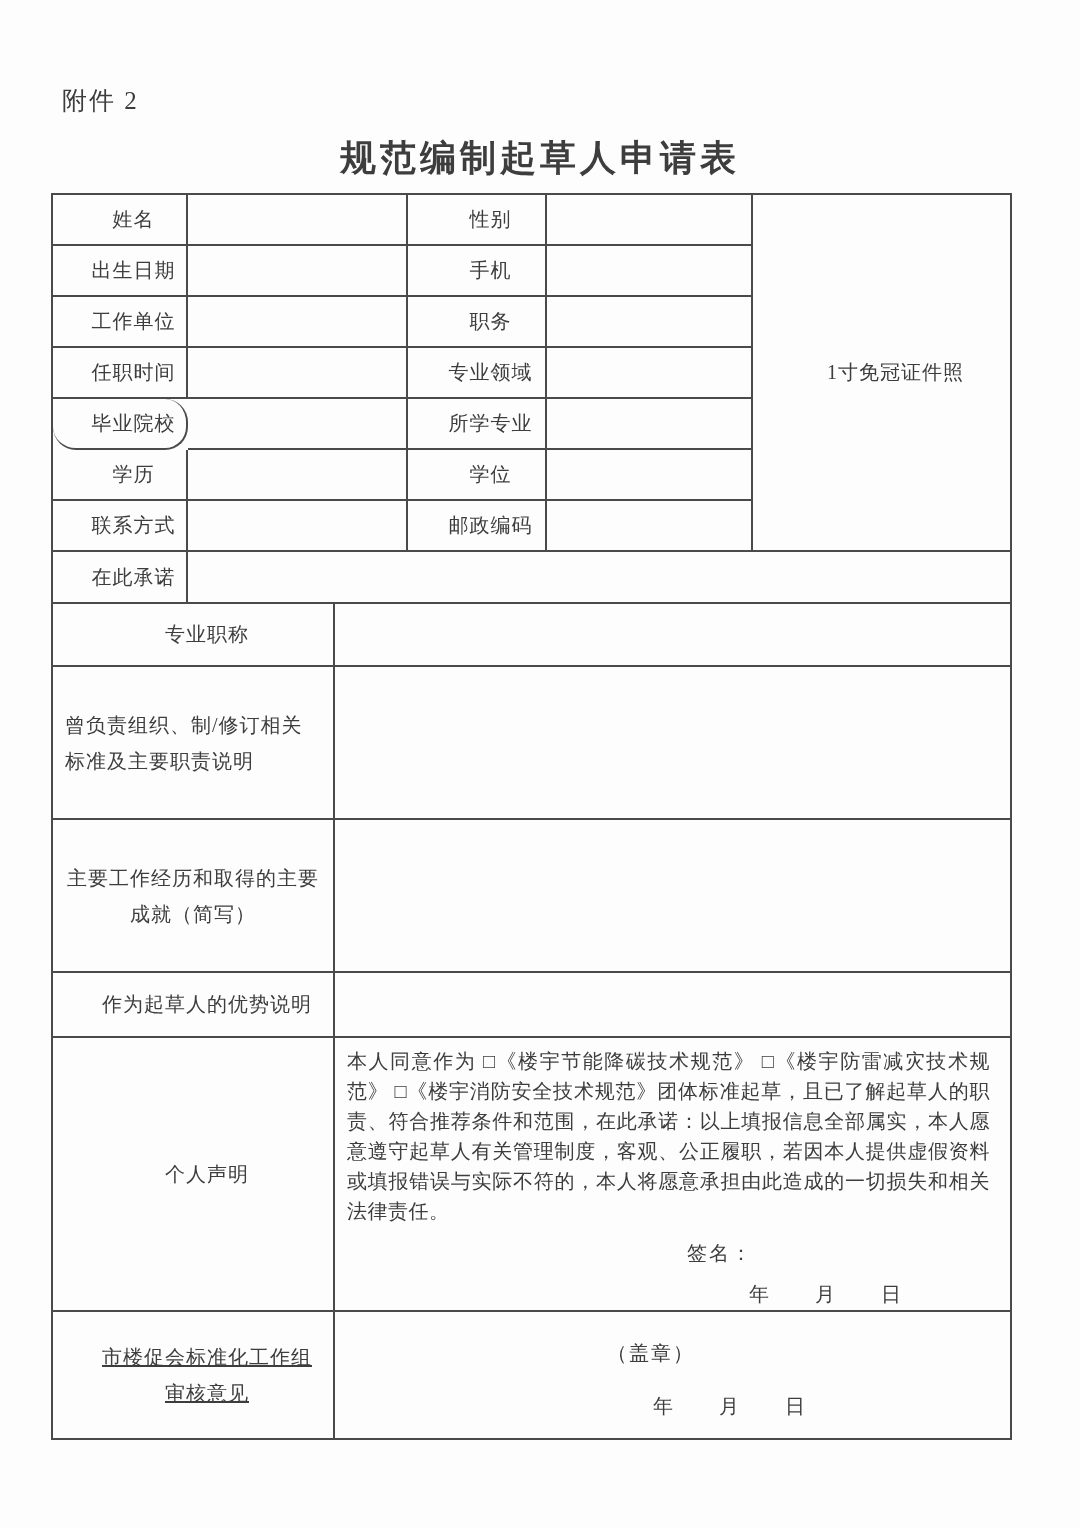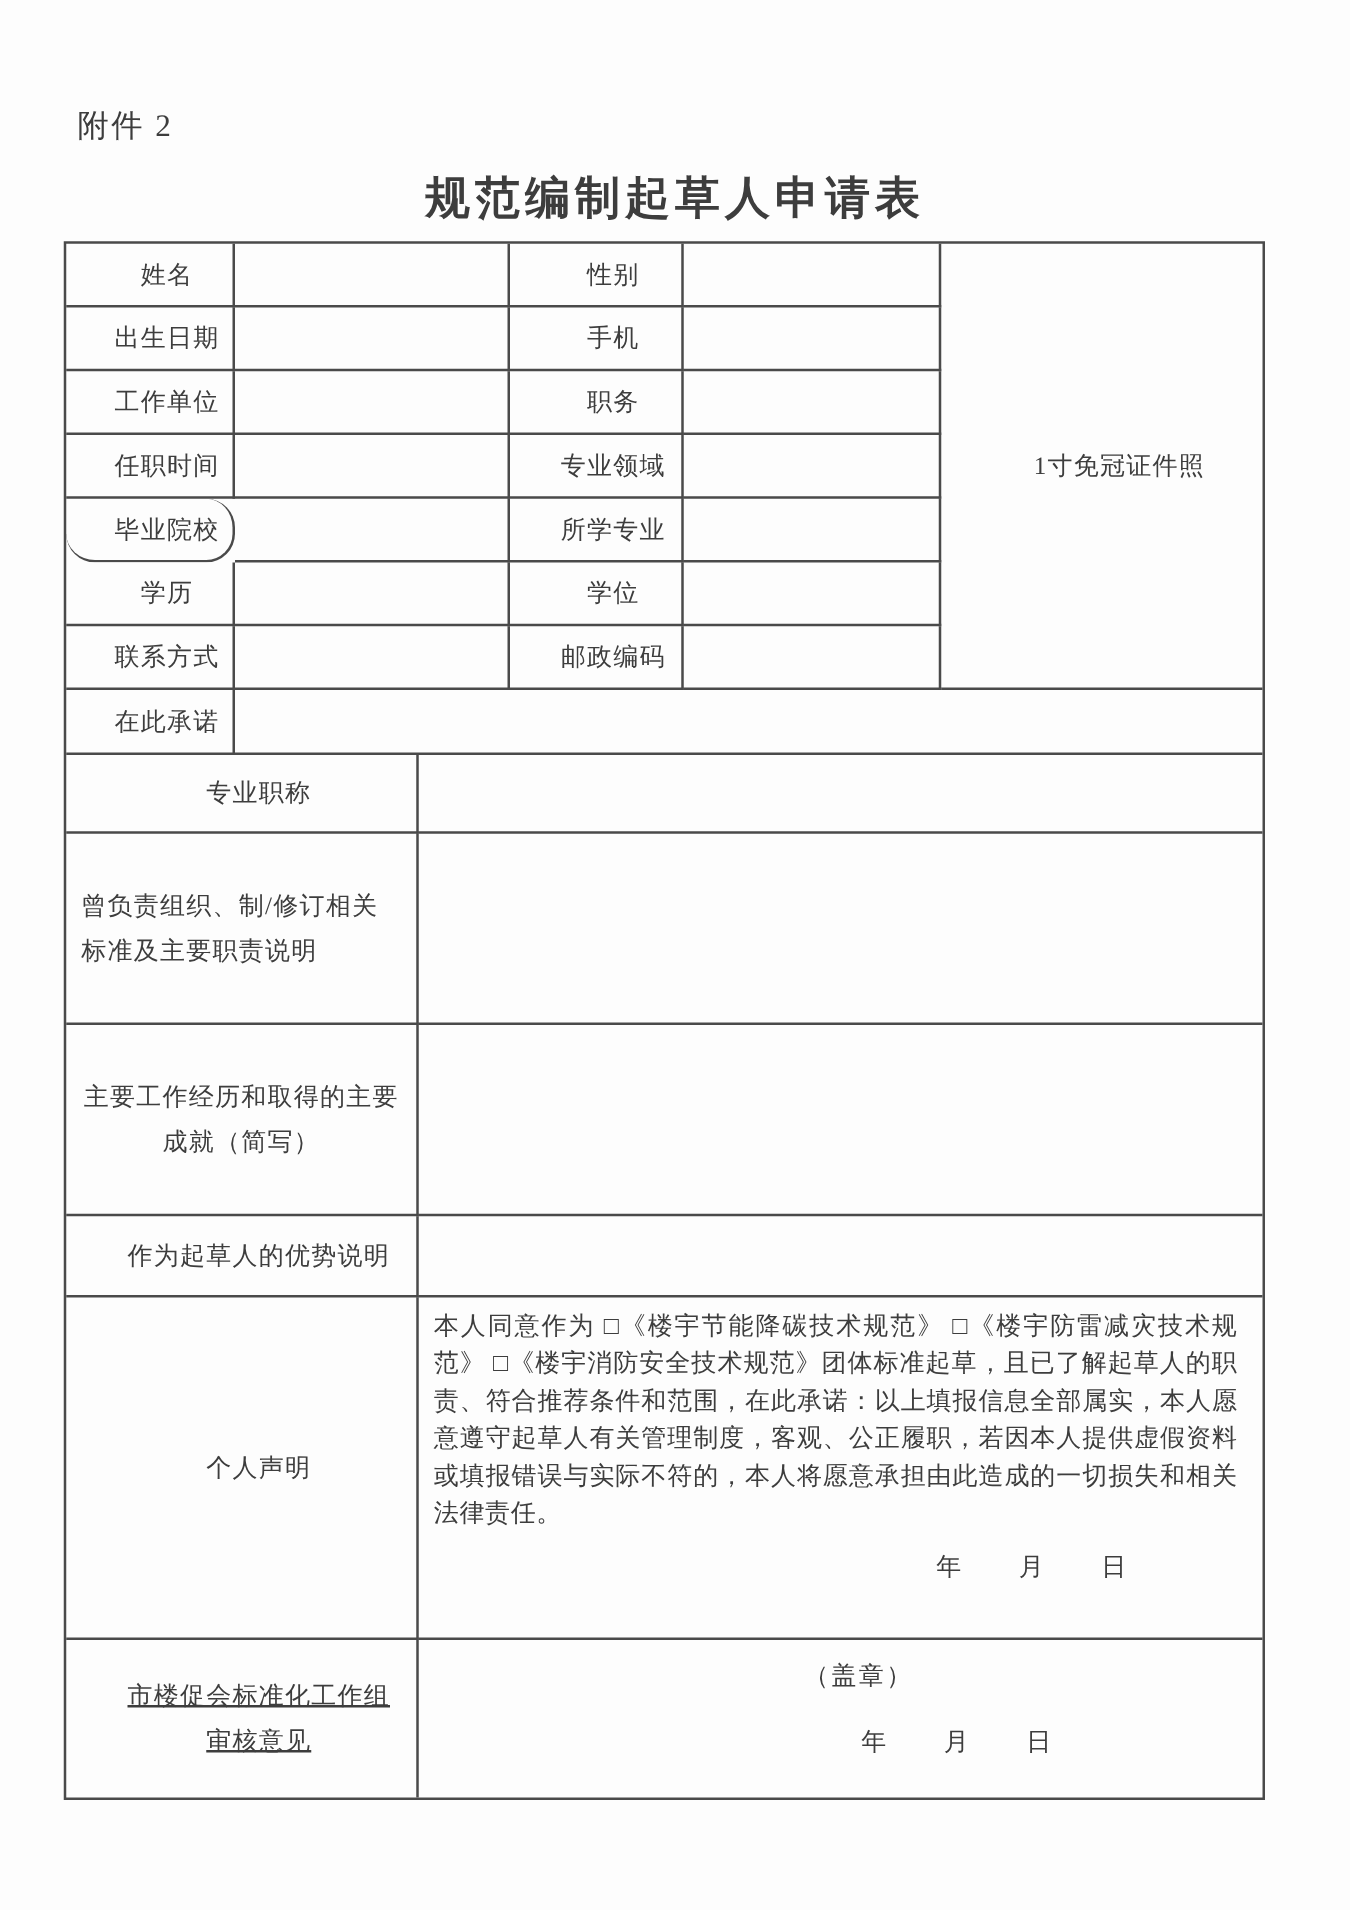--- a/index.html
+++ b/index.html
@@ -55,22 +55,21 @@
     font-size:20px;line-height:30px;text-align:justify;
     letter-spacing:0.5px;
   }
   .sign-line{
     margin-top:14px;padding-left:340px;font-size:20px;letter-spacing:2px;
   }
   .date-line{
     margin-top:14px;padding-left:402px;font-size:20px;letter-spacing:2px;
   }
   .review-cell{
-    padding-top:15px;
-    margin-left:36px;
+    padding-top:28px;
   }
   .seal-line{
     padding-left:272px;font-size:20px;letter-spacing:2px;
   }
   .review-date-line{
     margin-top:26px;padding-left:318px;font-size:20px;letter-spacing:2px;
   }
   .two-line{line-height:36px;text-align:center;text-decoration:underline;}
 </style>
 </head>
@@ -130,20 +129,21 @@
 
     <div class="cell lbl center-lbl" style="grid-row:11;grid-column:1/3;">主要工作经历和取得的主要成就（简写）</div>
     <div class="cell no-br" style="grid-row:11;grid-column:3/7;"></div>
 
     <div class="cell lbl" style="grid-row:12;grid-column:1/3;">作为起草人的优势说明</div>
     <div class="cell no-br" style="grid-row:12;grid-column:3/7;"></div>
 
     <div class="cell lbl" style="grid-row:13;grid-column:1/3;">个人声明</div>
     <div class="cell no-br block decl-cell" style="grid-row:13;grid-column:3/7;">
       <div class="decl-text">本人同意作为 □《楼宇节能降碳技术规范》 □《楼宇防雷减灾技术规范》 □《楼宇消防安全技术规范》团体标准起草，且已了解起草人的职责、符合推荐条件和范围，在此承诺：以上填报信息全部属实，本人愿意遵守起草人有关管理制度，客观、公正履职，若因本人提供虚假资料或填报错误与实际不符的，本人将愿意承担由此造成的一切损失和相关法律责任。</div>
+      <div class="sign-line">签名：</div>
       <div class="date-line">年　　月　　日</div>
     </div>
 
     <div class="cell lbl no-bb" style="grid-row:14;grid-column:1/3;">
       <div class="two-line">
         <div>市楼促会标准化工作组</div>
         <div>审核意见</div>
       </div>
     </div>
     <div class="cell no-br no-bb block review-cell" style="grid-row:14;grid-column:3/7;">

